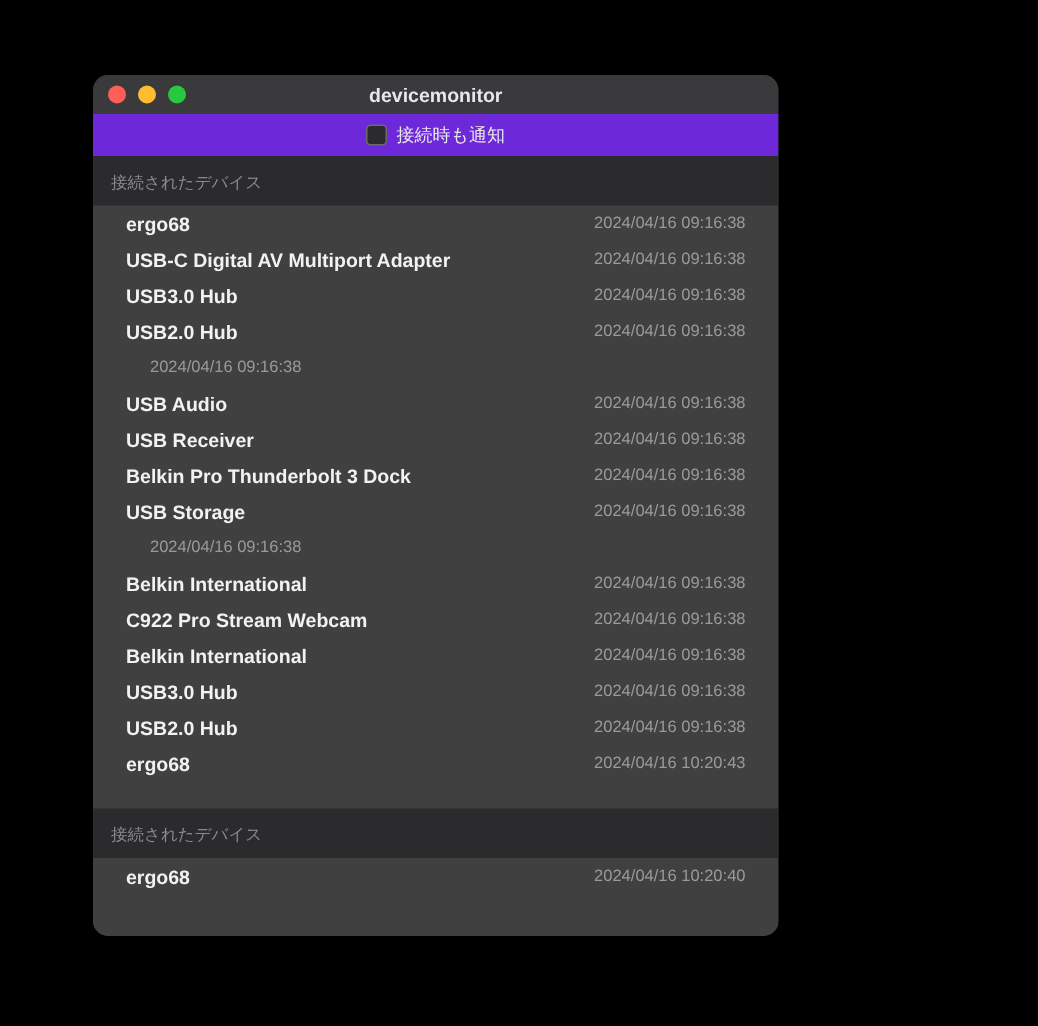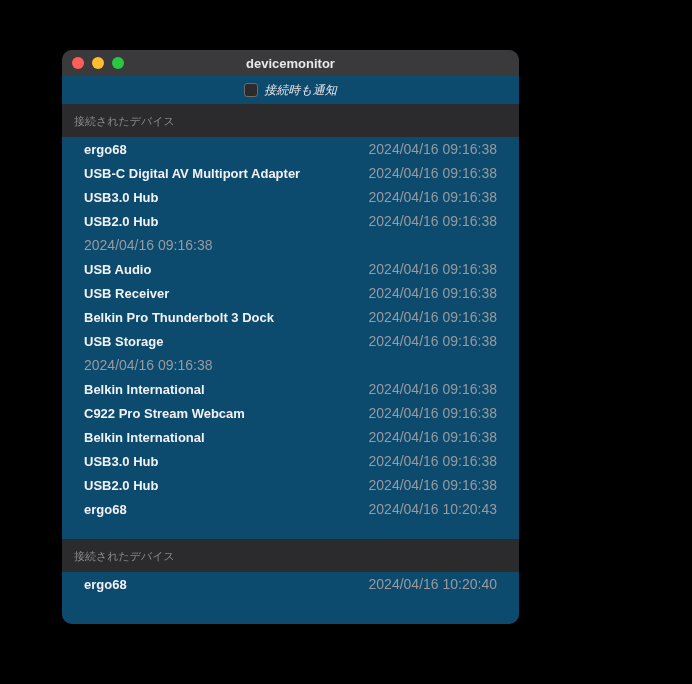--- a/index.html
+++ b/index.html
@@ -45,41 +45,40 @@
     position:absolute;
     left:0; right:0;
     text-align:center;
     font-size: 13px;
     font-weight: 600;
     color: #e8e8ea;
     pointer-events:none;
   }
   .toolbar {
     height: 28px;
-    background: #0c4a6e;
+    background: #6d28d9;
     display:flex;
     align-items:center;
     justify-content:center;
     gap:6px;
-    font-style:italic;
   }
   .checkbox {
     width:14px; height:14px;
     border:1px solid #6a6a6e;
     border-radius:3px;
     background:#2b2b2e;
   }
   .check-label {
     font-size:12px;
     color:#e8e8ea;
   }
   .content {
     flex:1;
     overflow:auto;
-    background:#0c4a6e;
+    background:#404040;
   }
   .section-header {
     padding: 10px 12px 8px 12px;
     font-size: 11px;
     color: #8a8a8e;
     background:#2b2b2e;
   }
   .row {
     display:flex;
     justify-content:space-between;
@@ -90,23 +89,24 @@
   .row .name {
     font-size: 13px;
     font-weight: 600;
     color: #f2f2f4;
     white-space: nowrap;
     overflow:hidden;
     text-overflow:ellipsis;
     padding-right:8px;
   }
   .row .ts {
-    font-size: 14px;
+    font-size: 11px;
     color: #9a9a9e;
     white-space: nowrap;
+    margin-left: 16px;
   }
   .spacer { height: 18px; }
 </style>
 </head>
 <body>
 
 <div class="window">
 
   <div class="titlebar">
     <div class="traffic">

